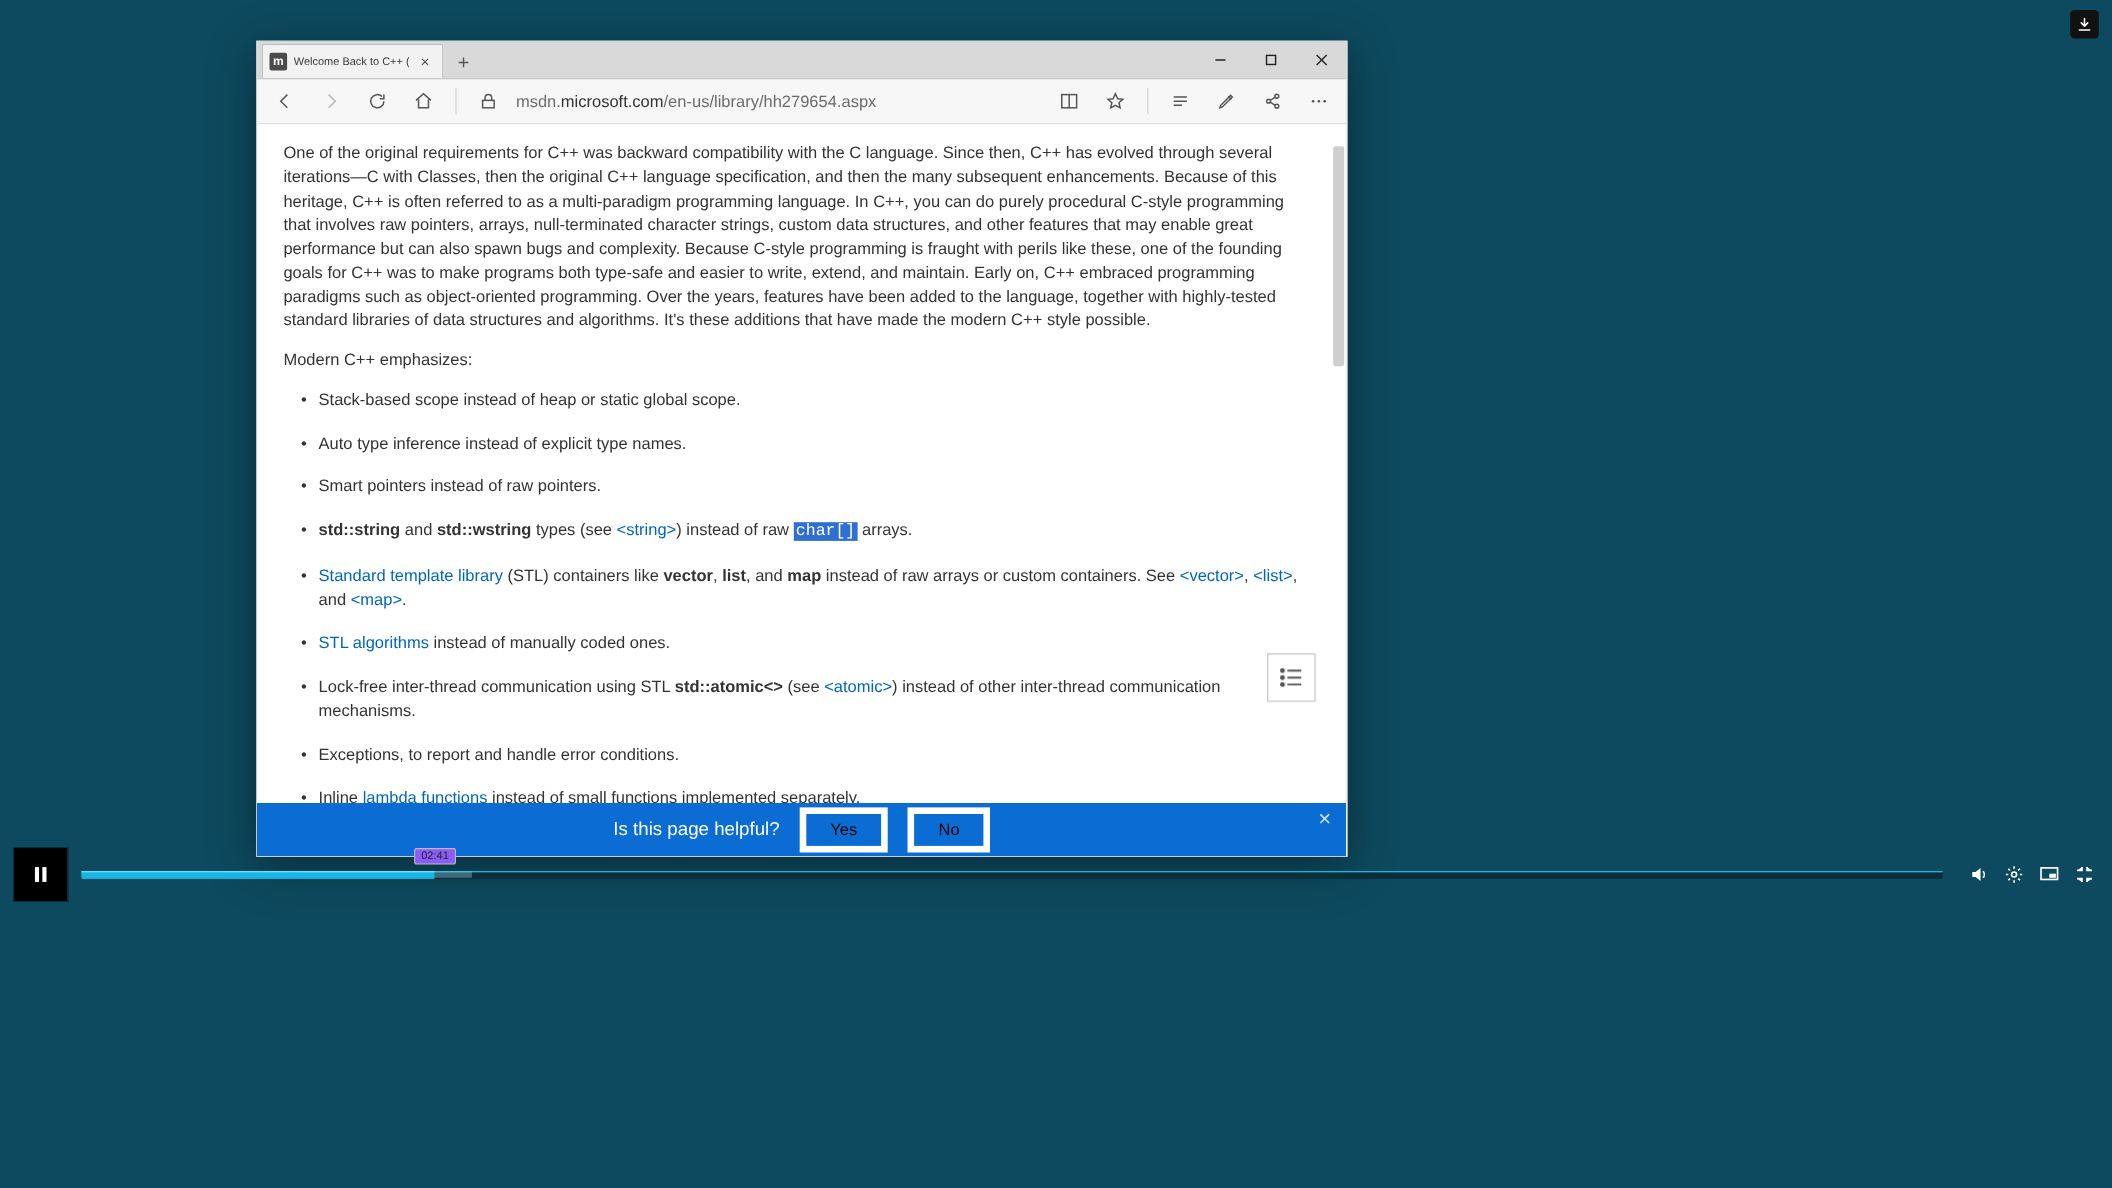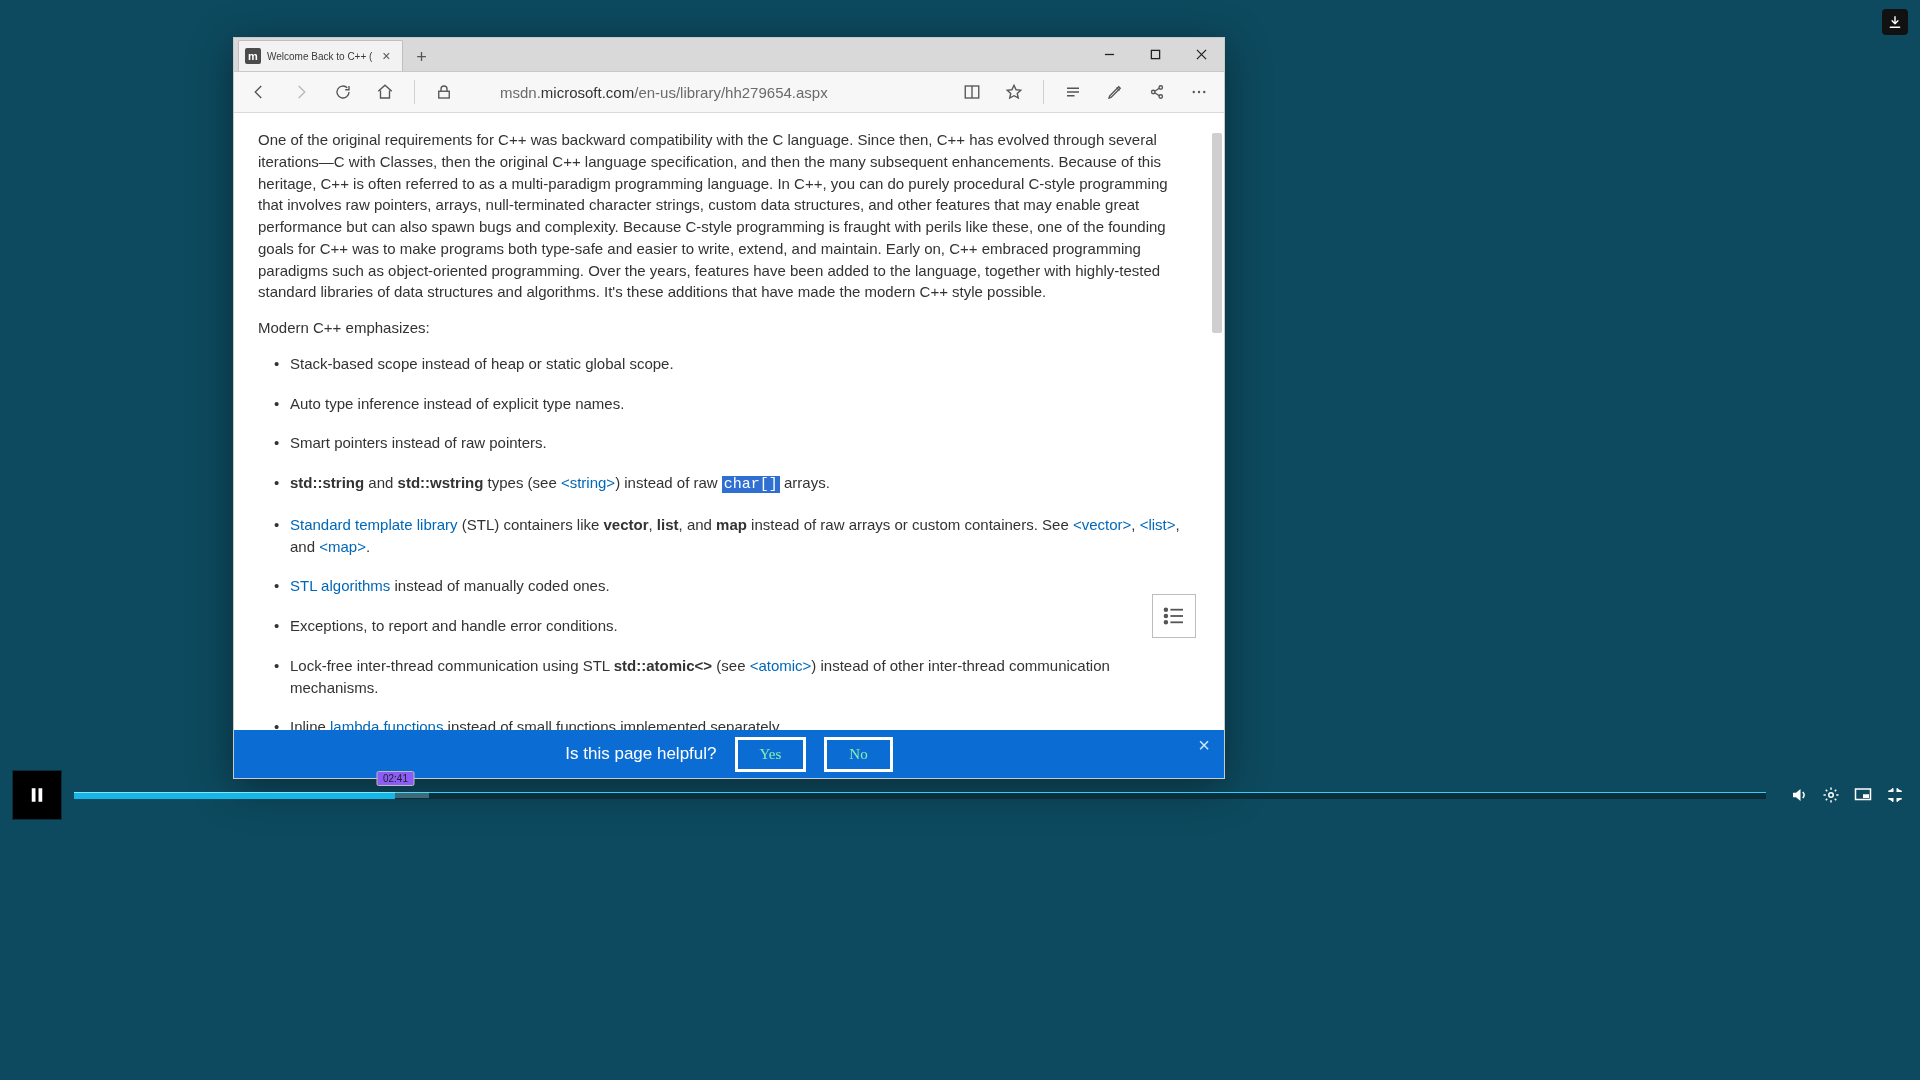--- a/index.html
+++ b/index.html
@@ -36,21 +36,21 @@
   .win-btn svg{width:11px;height:11px;stroke:#222;stroke-width:1.4;fill:none;}
 
   
   .navbar{height:40px;background:#f7f7f7;border-bottom:1px solid #d9d9d9;
     display:flex;align-items:center;gap:8px;padding:0 8px;}
   .nav-icon{width:34px;height:34px;display:flex;align-items:center;
     justify-content:center;cursor:pointer;}
   .nav-icon svg{width:18px;height:18px;stroke:#555;stroke-width:1.8;fill:none;}
   .nav-icon.disabled svg{stroke:#b8b8b8;}
   .nav-sep{width:1px;height:24px;background:#d0d0d0;margin:0 4px;}
-  .url{flex:1;font-size:15px;color:#6b6b6b;white-space:nowrap;overflow:hidden;margin-left:31px;}
+  .url{flex:1;font-size:15px;color:#6b6b6b;white-space:nowrap;overflow:hidden;}
   .url .host{color:#333;}
 
   
   .page{flex:1;position:relative;overflow:hidden;background:#fff;}
   .page-inner{position:absolute;inset:0;overflow-y:auto;padding:10px 28px 60px 24px;
     font-size:15px;color:#333;line-height:1.45;}
   .page-inner p{margin:6px 0 14px;}
   .page-inner ul{margin:8px 0 0 10px;padding:0;}
   .page-inner li{list-style:none;position:relative;padding-left:22px;
     margin:0 0 18px 0;}
@@ -62,22 +62,22 @@
   
   .toc-btn{position:absolute;right:28px;bottom:140px;width:42px;height:42px;
     border:1px solid #bdbdbd;background:#fff;display:flex;align-items:center;
     justify-content:center;cursor:pointer;}
   .toc-btn svg{width:22px;height:18px;stroke:#555;stroke-width:2;fill:none;}
   
   .feedback{position:absolute;left:0;right:0;bottom:0;height:48px;
     background:#0b6dd4;color:#fff;display:flex;align-items:center;
     justify-content:center;gap:18px;}
   .feedback .q{font-weight:400;font-size:17px;}
-  .fb-btn{border:3px solid #ffffff;padding:6px 22px;font-size:15px;color:#86efac;
-    cursor:pointer;font-family:Liberation Serif, serif;}
+  .fb-btn{border:6px solid #ffffff;padding:6px 22px;font-size:15px;color:#000000;
+    cursor:pointer;}
   .feedback .close{position:absolute;right:14px;top:4px;font-size:20px;
     color:#cfe5ff;cursor:pointer;}
   
   .scroll-thumb{position:absolute;right:2px;top:20px;width:10px;height:200px;
     background:#cfcfcf;border-radius:2px;}
 
   
   .player{position:absolute;left:12px;right:12px;bottom:270px;height:30px;
     display:flex;align-items:center;gap:12px;}
   .play-btn{width:48px;height:48px;background:#000;display:flex;
@@ -216,24 +216,24 @@
         <li>Smart pointers instead of raw pointers.</li>
         <li>
           <span class="bd">std::string</span><span> and </span><span class="bd">std::wstring</span><span> types (see </span><span class="lnk">&lt;string&gt;</span><span>) instead of raw </span><span class="hl">char[]</span><span> arrays.</span>
         </li>
         <li>
           <span class="lnk">Standard template library</span><span> (STL) containers like </span><span class="bd">vector</span><span>, </span><span class="bd">list</span><span>, and </span><span class="bd">map</span><span> instead of raw arrays or custom containers. See </span><span class="lnk">&lt;vector&gt;</span><span>, </span><span class="lnk">&lt;list&gt;</span><span>, and </span><span class="lnk">&lt;map&gt;</span><span>.</span>
         </li>
         <li>
           <span class="lnk">STL algorithms</span><span> instead of manually coded ones.</span>
         </li>
+        <li>
+          <span>Lock-free inter-thread communication using STL </span><span class="bd">std::atomic&lt;&gt;</span><span> (see </span><span class="lnk">&lt;atomic&gt;</span><span>) instead of other inter-thread communication mechanisms.</span>
+        </li>
         <li>Exceptions, to report and handle error conditions.</li>
-        <li>
-          <span>Lock-free inter-thread communication using STL </span><span class="bd">std::atomic&lt;&gt;</span><span> (see </span><span class="lnk">&lt;atomic&gt;</span><span>) instead of other inter-thread communication mechanisms.</span>
-        </li>
         <li>
           <span>Inline </span><span class="lnk">lambda functions</span><span> instead of small functions implemented separately.</span>
         </li>
         <li>
           <span>Range-based for loops to write more robust loops that work with arrays, STL containers, and Windows Runtime collections in the form </span><span class="mono">for  (</span><span class="mono">for-range-declaration : expression</span><span class="mono"> )</span><span>. This is part of the Core Language support. For more information, see </span><span class="lnk">Range-based for Statement</span>
         </li>
       </ul>
     </div>
 
     <div class="toc-btn">

